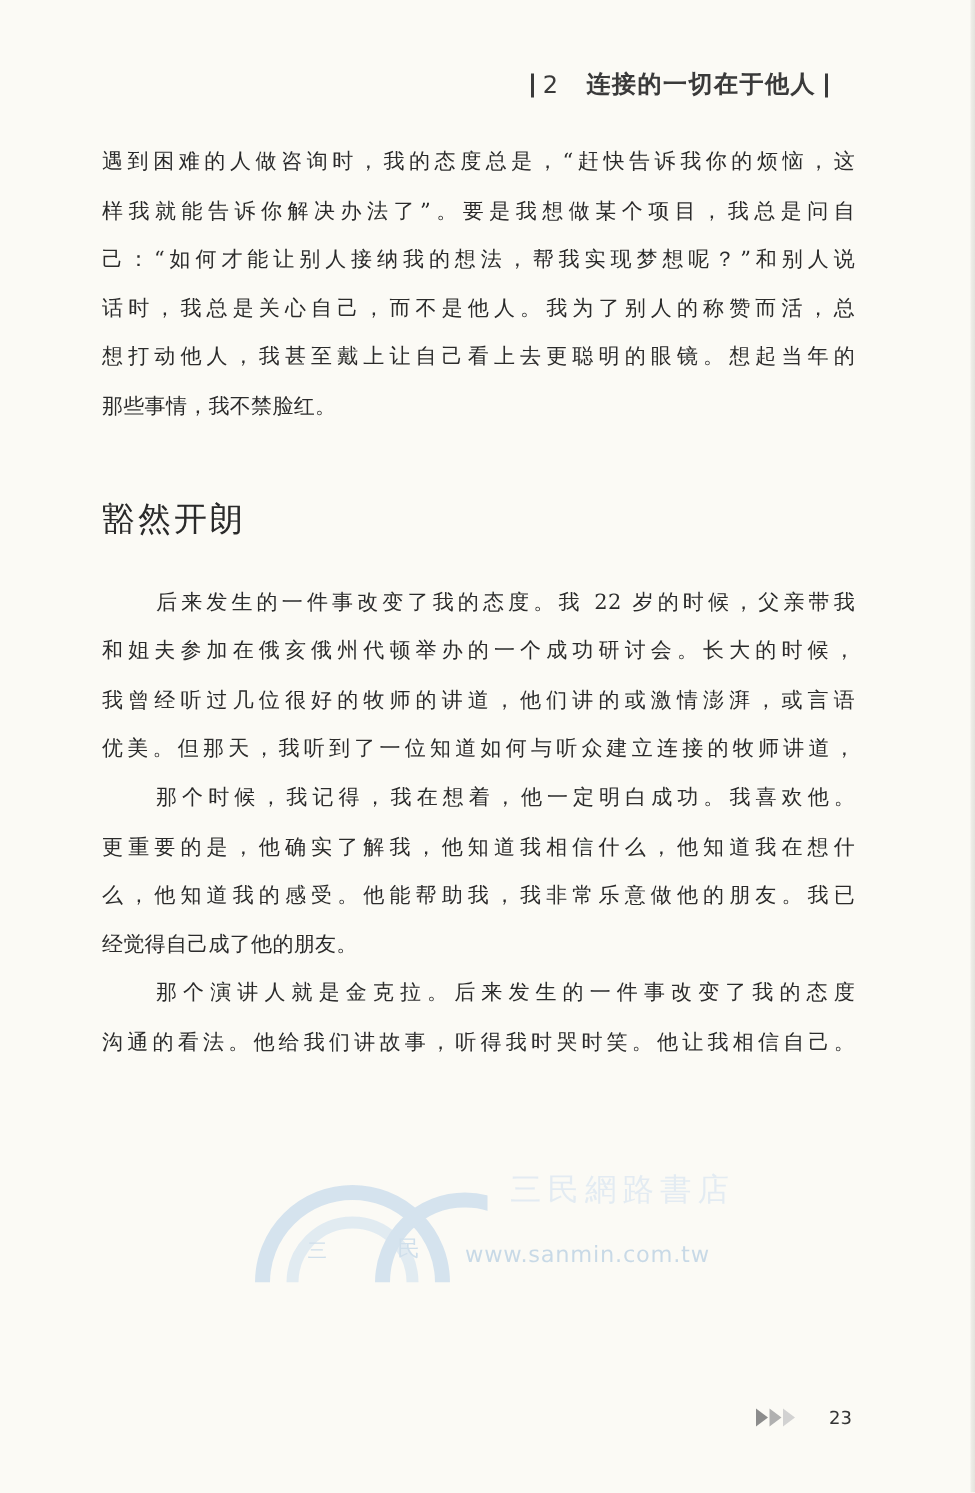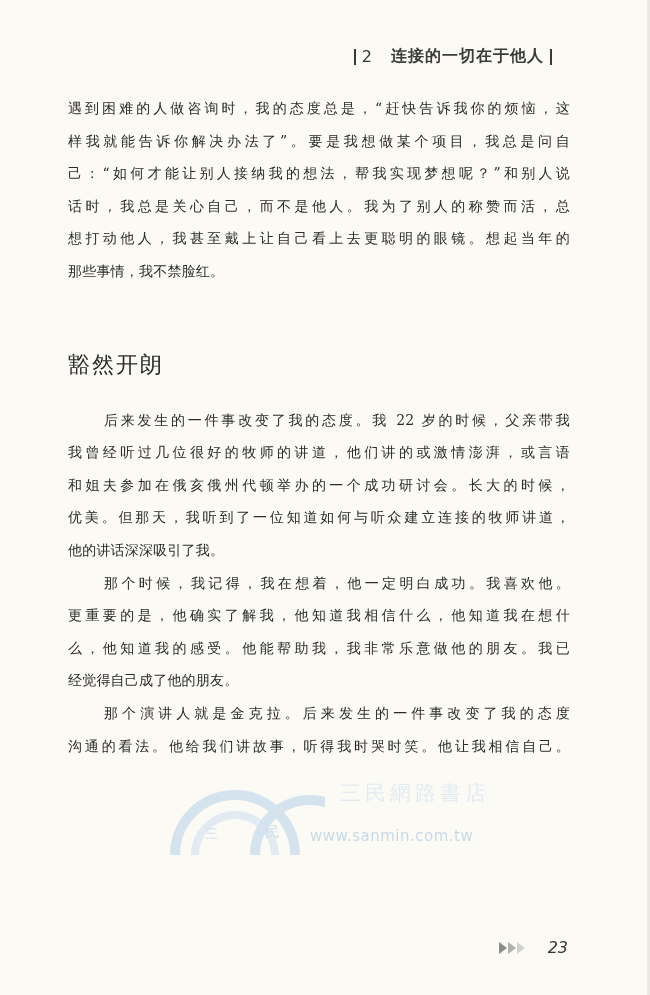--- a/index.html
+++ b/index.html
@@ -28,36 +28,36 @@
     font-size:14px; line-height:32.6px; height:32.6px;
     white-space:nowrap; text-align:justify; text-align-last:justify;
     letter-spacing:0.2px;
   }
   .line.last { text-align-last:left; }
   .line.indent { padding-left:36px; }
   .section-gap { height:44px; }
   .section-heading {
     font-family: "DejaVu Sans", "Liberation Sans", sans-serif;
     font-size:22px; line-height:30px; height:54px; color:#2a2a2a;
-    font-weight:normal; letter-spacing:2px;margin-top:18px;
+    font-weight:normal; letter-spacing:2px;
   }
   .footer {
     position:absolute; top:938px; right:82px;
     display:flex; align-items:center;
     font-family: "DejaVu Sans", "Liberation Sans", sans-serif;
   }
   .chevrons { display:flex; margin-right:22px; }
   .chev {
     width:0; height:0; margin-right:1px;
     border-top:6px solid transparent; border-bottom:6px solid transparent;
     border-left:8px solid #8c8c8c; position:relative;
   }
   .chev.c2 { border-left-color:#b0b0b0; }
   .chev.c3 { border-left-color:#d2d2d2; }
-  .page-num { font-size:16px; color:#333;font-style:italic; }
+  .page-num { font-size:12px; color:#333; }
   .watermark {
     position:absolute; left:165px; top:775px; width:420px; height:80px;
     pointer-events:none; opacity:0.45;
   }
   .watermark .wm-url {
     position:absolute; left:145px; top:52px; font-size:15px; color:#8cb3d6;
     font-family: "DejaVu Sans", "Liberation Sans", sans-serif; letter-spacing:0.5px;text-align:center;
   }
   .watermark .wm-text {
     position:absolute; left:175px; top:4px; font-size:21px; color:#c7dbef; letter-spacing:4px;
@@ -92,24 +92,23 @@
     <div class="line last">那些事情，我不禁脸红。</div>
   </div>
 
 
 
   <div class="section-gap"></div>
   <div class="section-heading">豁然开朗</div>
 
   <div>
     <div class="line indent">后来发生的一件事改变了我的态度。我 22 岁的时候，父亲带我</div>
+    <div class="line">和姐夫参加在俄亥俄州代顿举办的一个成功研讨会。长大的时候，</div>
     <div class="line">我曾经听过几位很好的牧师的讲道，他们讲的或激情澎湃，或言语</div>
-    <div class="line">和姐夫参加在俄亥俄州代顿举办的一个成功研讨会。长大的时候，</div>
     <div class="line">优美。但那天，我听到了一位知道如何与听众建立连接的牧师讲道，</div>
-    <div class="line last">他的讲话深深吸引了我。</div>
   </div>
 
   <div>
     <div class="line indent">那个时候，我记得，我在想着，他一定明白成功。我喜欢他。</div>
     <div class="line">更重要的是，他确实了解我，他知道我相信什么，他知道我在想什</div>
     <div class="line">么，他知道我的感受。他能帮助我，我非常乐意做他的朋友。我已</div>
     <div class="line last">经觉得自己成了他的朋友。</div>
   </div>
 
   <div>

